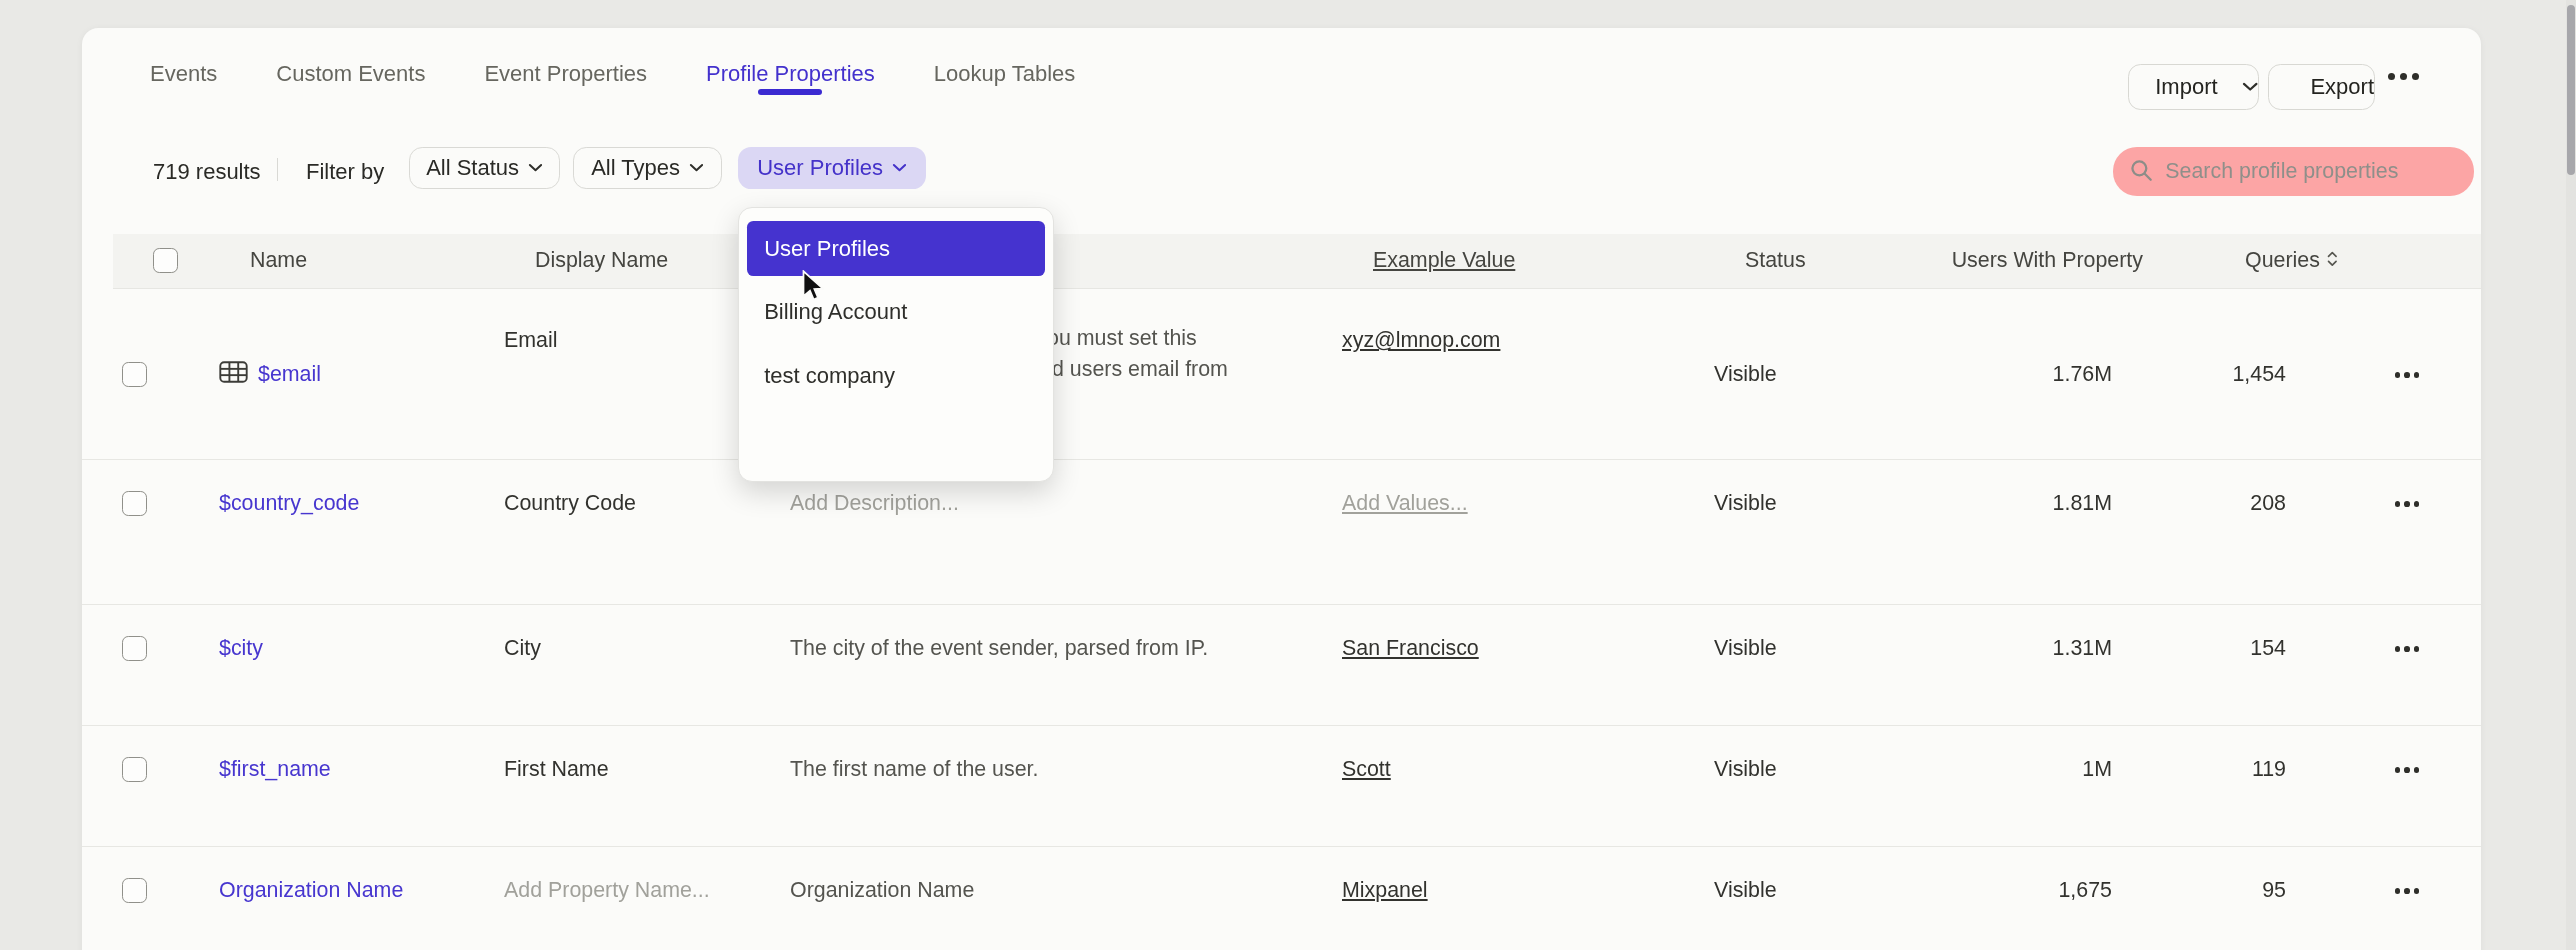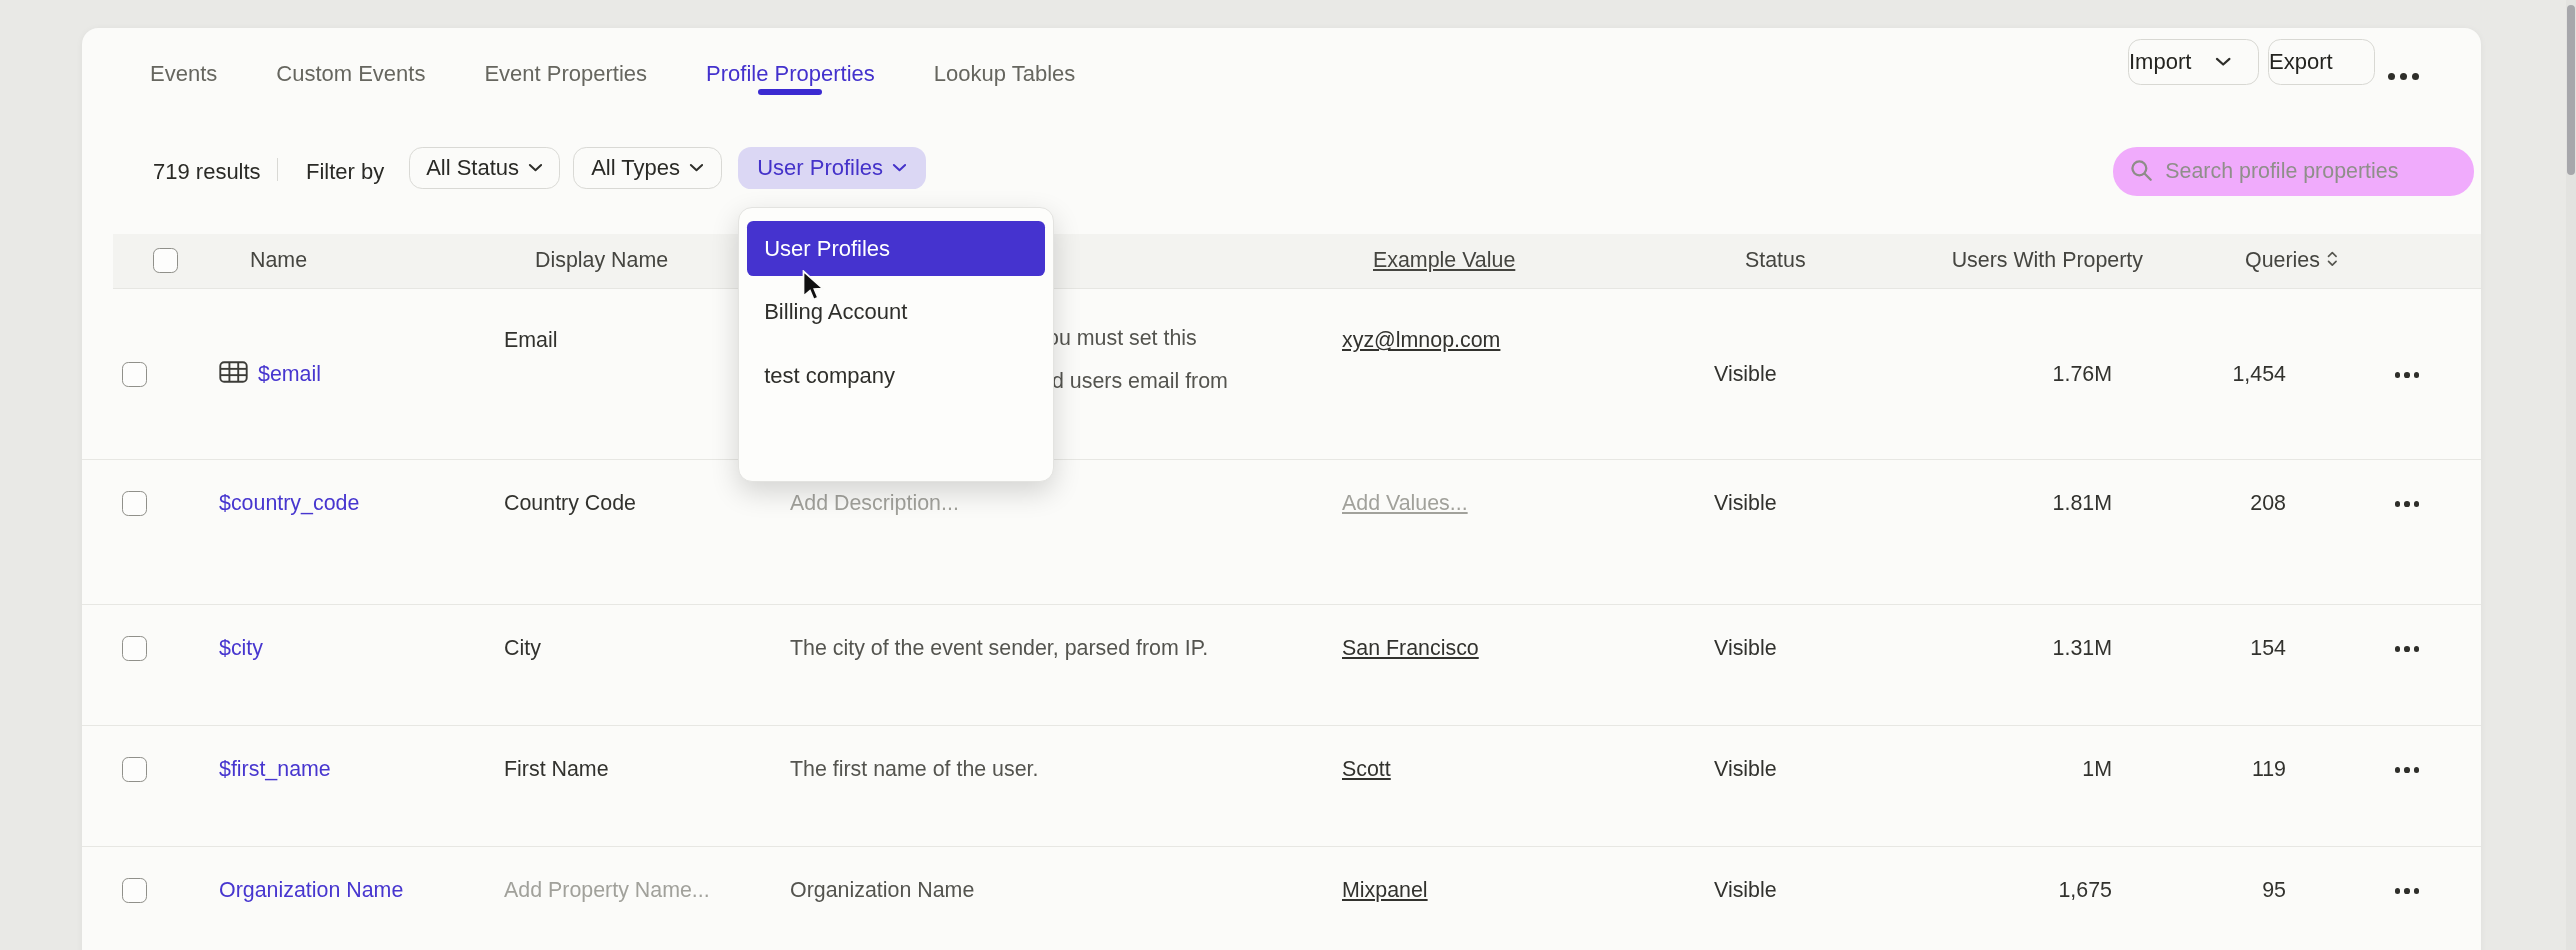--- a/index.html
+++ b/index.html
@@ -9,43 +9,43 @@
         border-radius:16.4px;box-shadow:0 1.9px 7.6px rgba(0,0,0,.05);overflow:hidden;}
 
   
   .tabs{position:absolute;left:68px;top:15px;height:61px;display:flex;align-items:center;gap:59px;}
   .tab{font-size:22px;color:#66665f;cursor:pointer;position:relative;white-space:nowrap;}
   .tab.active{color:#4331cd;font-weight:500;}
   .tab.active::after{content:"";position:absolute;left:50%;transform:translateX(-50%);bottom:-8.8px;
         width:64px;height:6.3px;border-radius:3.2px;background:#3b2ad1;}
 
   
-  .btn{position:absolute;top:11px;height:46px;border:1.3px solid #d8d8d3;border-radius:12.6px;
-        background:#fbfbf9;display:flex;align-items:center;justify-content:flex-start;gap:24px;
+  .btn{position:absolute;top:36px;height:46px;border:1.3px solid #d8d8d3;border-radius:12.6px;
+        background:#fbfbf9;display:flex;align-items:center;justify-content:flex-end;gap:24px;
         font-size:22px;color:#242420;box-sizing:border-box;cursor:pointer;}
   .btn-import{left:2046px;width:131px;}
   .btn-export{left:2186px;width:107px;}
   .more{position:absolute;display:flex;gap:5px;align-items:center;cursor:pointer;}
   .more i{width:7px;height:7px;border-radius:50%;background:#2e2e2a;}
   .more-top{left:2306px;top:45px;}
 
   
   .fb-text{position:absolute;font-size:22px;color:#2a2a26;white-space:nowrap;}
   .results{left:71px;top:131px;font-weight:500;}
   .filterby{left:224px;top:131px;}
   .vdiv{position:absolute;left:195px;top:130px;width:1.3px;height:23px;background:#d9d9d5;}
   .chip{position:absolute;top:119px;height:42px;border-radius:13.2px;display:flex;align-items:center;
         justify-content:center;gap:8.8px;font-size:22px;color:#2a2a26;box-sizing:border-box;cursor:pointer;}
   .chip-outline{border:1.3px solid #d9d9d5;background:#fbfbf9;}
   .chip-status{left:327px;width:151px;}
   .chip-types{left:491px;width:149px;}
   .chip-profiles{left:656px;width:188px;background:#dbd7f4;color:#4432c9;font-weight:500;}
   .chev{display:inline-flex;}
   .search{position:absolute;left:2031px;top:119px;width:361px;height:49px;border-radius:24px;
-        background:#f0abfc;display:flex;align-items:center;padding:0 15px;box-sizing:border-box;gap:8.8px;}
+        background:#fca5a5;display:flex;align-items:center;padding:0 15px;box-sizing:border-box;gap:8.8px;}
   .search input{flex:1;border:none;background:transparent;outline:none;font-family:inherit;
         font-size:21.4px;color:#32322e;}
   .search input::placeholder{color:#8f8f8a;}
 
   
   .thead{position:absolute;left:0;top:206px;width:100%;height:54px;background:#f3f3f0;
         border-bottom:1.3px solid #e6e6e2;margin-left:31px;--cy:27px;}
   .row{position:absolute;left:0;width:100%;}
   .r0{top:260px;height:194px;--cy:87px;}
   .r1{top:431px;height:122px;--cy:44px;}
@@ -67,21 +67,21 @@
   .c-menu{left:2306px;width:38px;justify-content:center;}
   .c-qh{left:2132px;gap:6.3px;}
   .r0 .c-disp,.r0 .c-ex{--cy:53px;}
   .name-link{color:#4736cf;cursor:pointer;}
   .ph{color:#a1a19b;}
   .cb{width:25px;height:25px;border:1.9px solid #90908a;border-radius:6.3px;background:#fdfdfc;
         box-sizing:border-box;cursor:pointer;}
   .dots{display:flex;gap:3.8px;cursor:pointer;}
   .dots i{width:5.7px;height:5.7px;border-radius:50%;background:#2e2e2a;}
   .desc0{position:absolute;left:965px;top:35px;font-size:21.4px;line-height:31px;color:#54544f;white-space:nowrap;}
-  .desc0 .ind{margin-left:5px;margin-top:12px;}
+  .desc0 .ind{margin-left:5px;}
 
   
   .menu{position:absolute;left:738px;top:207px;width:316px;height:275px;background:#fdfdfb;
         border:0.6px solid #e3e3e0;border-radius:14px;box-shadow:0 10px 28px rgba(0,0,0,.16);
         box-sizing:border-box;padding:13.2px 8.2px;z-index:30;}
   .mi{height:55px;border-radius:6.3px;display:flex;align-items:center;padding:0 17px;
         font-size:22px;color:#2f2f2b;margin-bottom:8.8px;cursor:pointer;white-space:nowrap;}
   .mi:last-child{margin-bottom:0;}
   .mi.selected{background:#4533cf;color:#ffffff;}
   .mi.hovered{background:#f2f1fa;color:#4634cb;}

